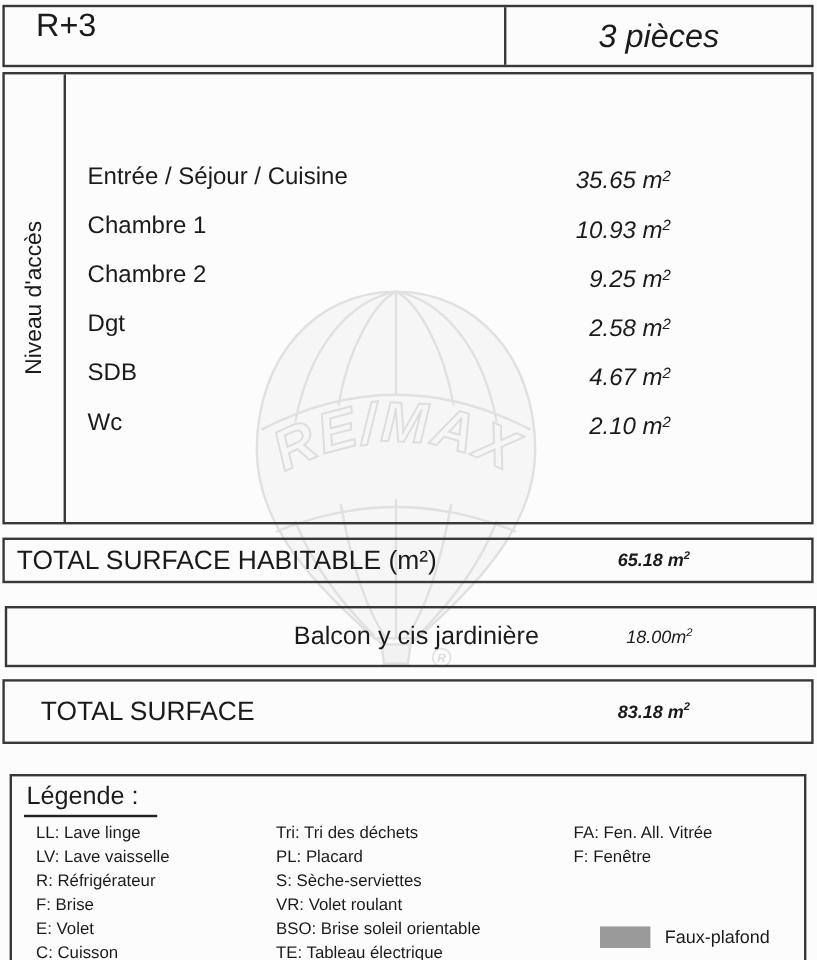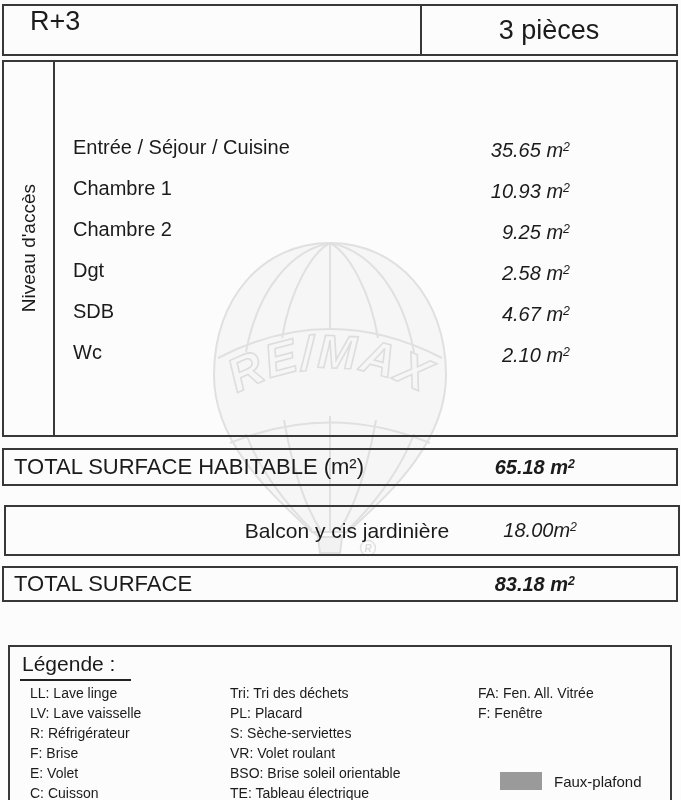--- a/index.html
+++ b/index.html
@@ -9,39 +9,39 @@
     font-family:"Liberation Sans", sans-serif;
   }
   .box { position:absolute; border:2px solid #383838; background:transparent; box-sizing:border-box; }
 
   
   .hdr { left:2px; top:4px; width:676px; height:52px; }
   .hdr-left { position:absolute; left:0; top:0; bottom:17px; width:416px;
               display:flex; align-items:center; padding-left:26px; font-size:27px; }
   .hdr-right { position:absolute; left:416px; right:0; top:0; bottom:0;
                border-left:2px solid #383838; display:flex; align-items:center; justify-content:center;
-               font-size:27px; }
+               font-size:27px; font-style:italic; }
 
   
   .rooms { left:2px; top:60px; width:676px; height:377px; }
   .access-col { position:absolute; left:0; top:0; bottom:0; width:49px;
                 border-right:2px solid #383838; display:flex; align-items:center; justify-content:center; }
   .access-col span { writing-mode:vertical-rl; transform:rotate(180deg); font-size:19px; white-space:nowrap; }
   .room-row { position:absolute; left:69px; width:502px; height:26px; line-height:26px; font-size:20px; }
   .room-name { position:absolute; left:0; }
-  .room-val  { position:absolute; right:5px; font-style:italic; }
+  .room-val  { position:absolute; right:16px; font-style:italic; }
 
   
   .trow { display:flex; align-items:center; }
   .trow .tlabel { padding-left:10px; font-size:21px; }
-  .tval { position:absolute; right:101px; font-style:italic; font-size:20px; }
+  .tval { position:absolute; right:101px; font-style:italic; font-size:15px; }
   .tval.bold { font-weight:bold; }
   .t1 { left:2px; top:448px; width:676px; height:38px; }
   .t2 { left:4px; top:505px; width:676px; height:51px;justify-content:center; }
-  .t3 { left:2px; top:566px; width:676px; height:36px; }
+  .t3 { left:2px; top:566px; width:676px; height:54px;padding-left:20px; }
   .t3 .tlabel, .t1 .tlabel { font-size:22px; }
   .sup { font-size:62%; vertical-align:6px; }
 
   
   .legend { left:8px; top:645px; width:664px; height:180px; background:#fcfcfc; }
   .legend-title { position:absolute; left:10px; top:5px; font-size:21px; }
   .legend-title span { display:inline-block; border-bottom:2px solid #222; padding:0 16px 3px 2px; }
   .legend-col { position:absolute; top:36px; font-size:14px; line-height:20px; white-space:nowrap; }
   .lc0 { left:20px; } .lc1 { left:220px; } .lc2 { left:468px; }
   .swatch-row { position:absolute; left:490px; top:124px; height:20px; display:flex; align-items:center; }

